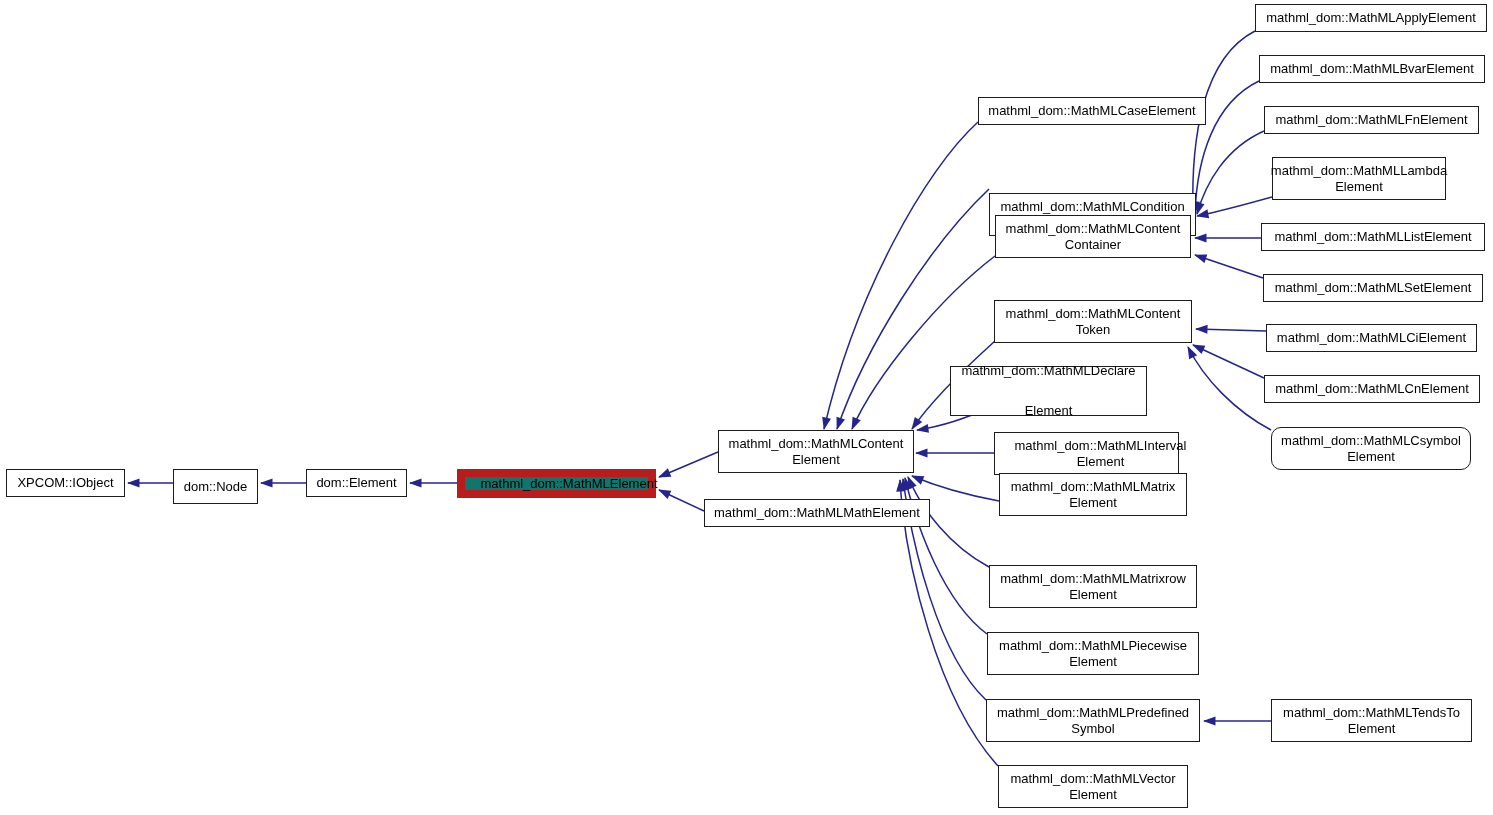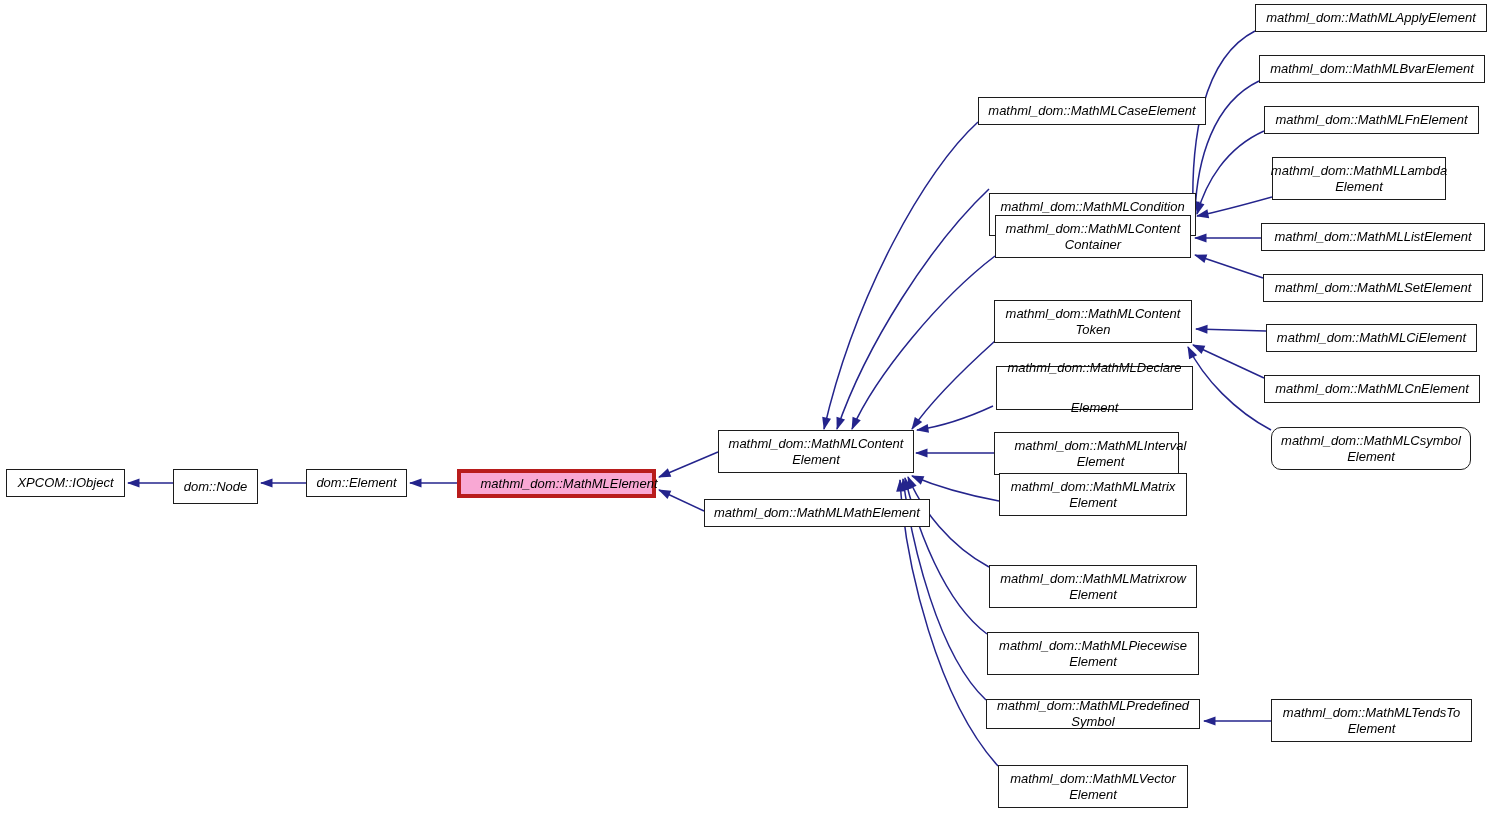--- a/index.html
+++ b/index.html
@@ -35,25 +35,24 @@
     display: flex;
     flex-direction: column;
     align-items: center;
     justify-content: center;
     text-align: left;
     font-size: 13px;
     line-height: 16px;
     color: #000000;
     white-space: nowrap;
     cursor: pointer;
-    font-style: italic;
   }
   .node.highlight {
-    background: #f9a8d4;
-    border: 4px solid #b91c1c;
+    background: #0f766e;
+    border: 8px solid #b91c1c;
     padding-left: 25px;
   }
   .node span {
     display: block;
   }
 </style>
 </head>
 <body>
 
 <div id="stage">
@@ -120,41 +119,41 @@
         <span>Element</span>
       </div>
       <div class="node" style="left: 995px; top: 215px; width: 196px; height: 43px;">
         <span>mathml_dom::MathMLContent</span>
         <span>Container</span>
       </div>
       <div class="node" style="left: 994px; top: 300px; width: 198px; height: 43px;">
         <span>mathml_dom::MathMLContent</span>
         <span>Token</span>
       </div>
-      <div class="node" style="left: 996px; top: 366px; width: 197px; height: 44px; gap: 24px;">
+      <div class="node" style="left: 950px; top: 366px; width: 197px; height: 50px; gap: 24px;">
         <span>mathml_dom::MathMLDeclare</span>
         <span>Element</span>
       </div>
       <div class="node" style="left: 994px; top: 432px; width: 185px; height: 43px; padding-left: 28px;">
         <span>mathml_dom::MathMLInterval</span>
         <span>Element</span>
       </div>
       <div class="node" style="left: 999px; top: 473px; width: 188px; height: 43px;">
         <span>mathml_dom::MathMLMatrix</span>
         <span>Element</span>
       </div>
       <div class="node" style="left: 989px; top: 565px; width: 208px; height: 43px;">
         <span>mathml_dom::MathMLMatrixrow</span>
         <span>Element</span>
       </div>
       <div class="node" style="left: 987px; top: 632px; width: 212px; height: 43px;">
         <span>mathml_dom::MathMLPiecewise</span>
         <span>Element</span>
       </div>
-      <div class="node" style="left: 986px; top: 699px; width: 214px; height: 30px;">
+      <div class="node" style="left: 986px; top: 699px; width: 214px; height: 43px;">
         <span>mathml_dom::MathMLPredefined</span>
         <span>Symbol</span>
       </div>
       <div class="node" style="left: 998px; top: 765px; width: 190px; height: 43px;">
         <span>mathml_dom::MathMLVector</span>
         <span>Element</span>
       </div>
       <div class="node" style="left: 1255px; top: 4px; width: 232px; height: 28px;">
         <span>mathml_dom::MathMLApplyElement</span>
       </div>

